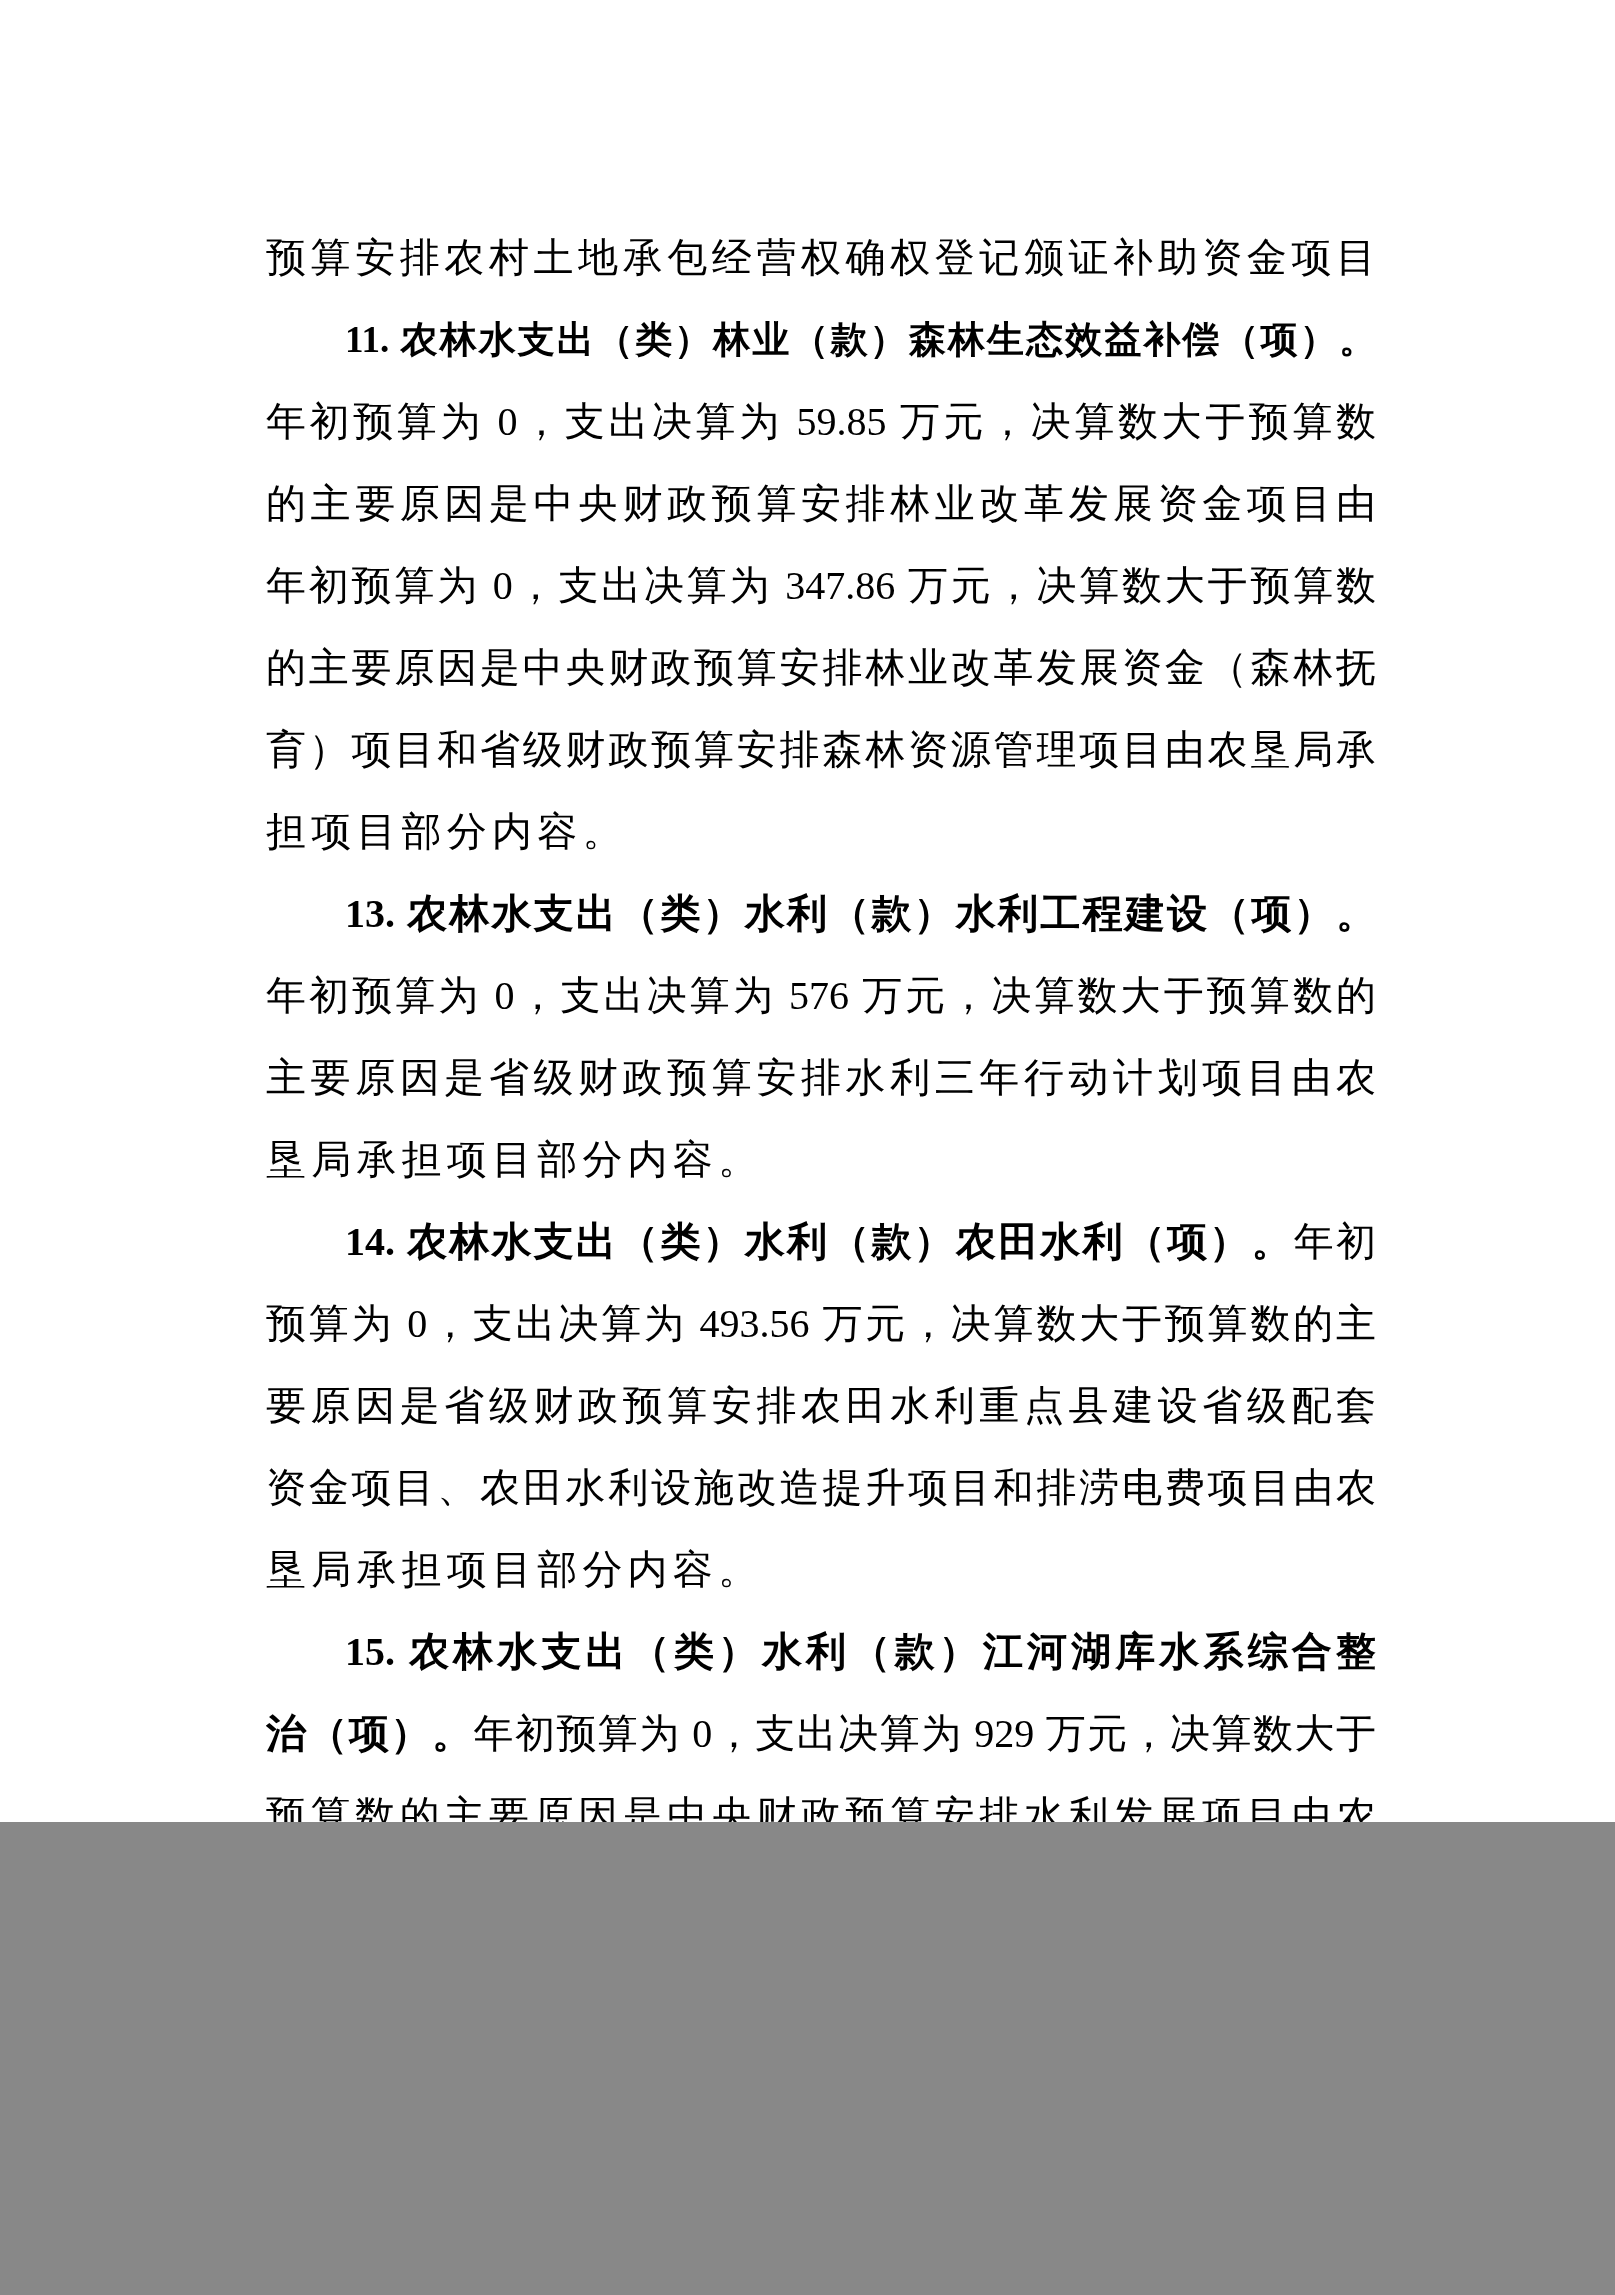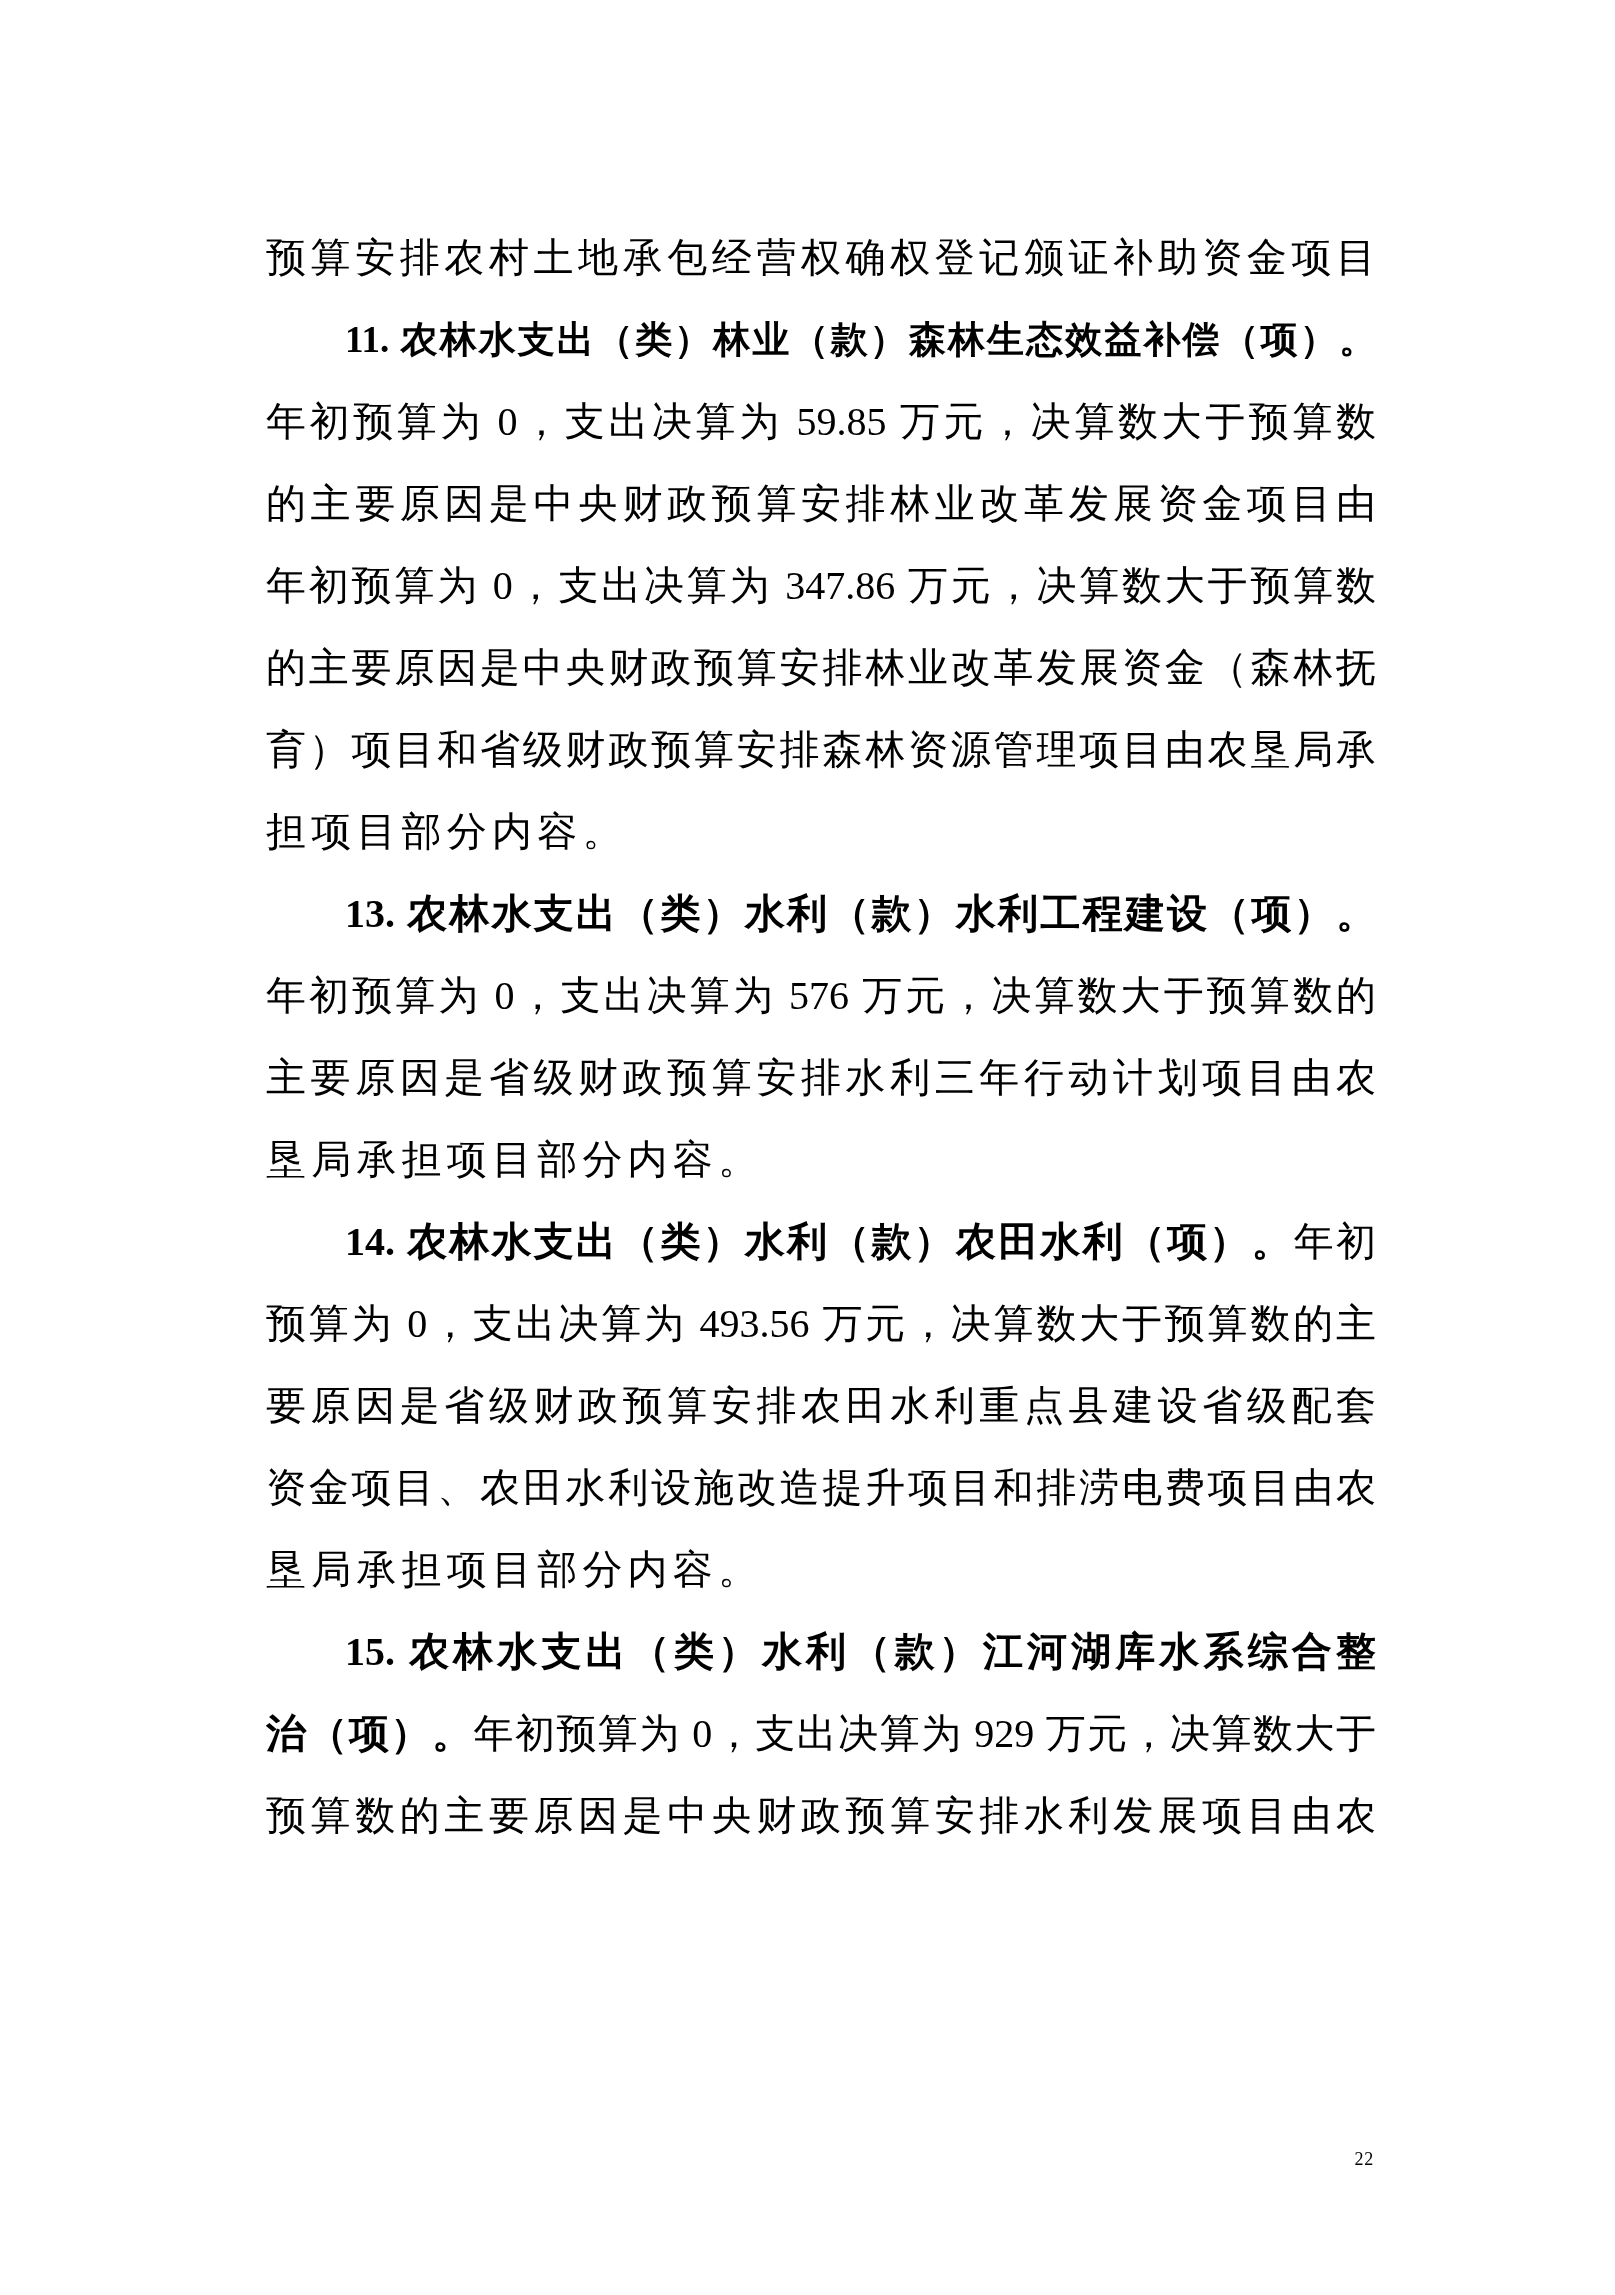--- a/index.html
+++ b/index.html
@@ -3,21 +3,21 @@
 <meta charset="utf-8">
 <style>
   html, body {
     margin: 0;
     padding: 0;
     background: #888;
   }
   .page {
     position: relative;
     width: 1615px;
-    height: 2295px;
+    height: 1822px;
     background: #ffffff;
     color: #000000;
     font-family: "Liberation Serif", "DejaVu Serif", serif;
     overflow: hidden;
   }
   .text-block {
     position: absolute;
     left: 266px;
     top: 217px;
     width: 1110px;

